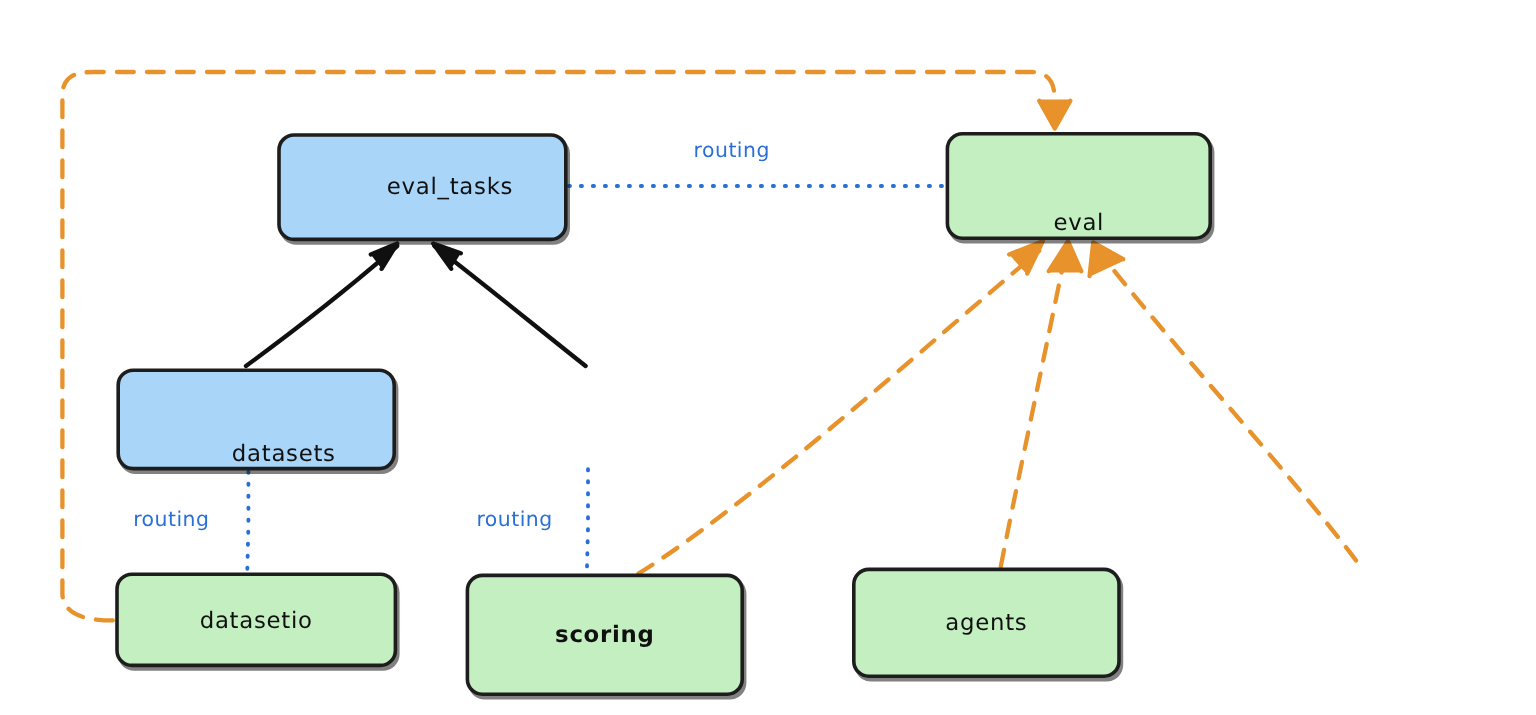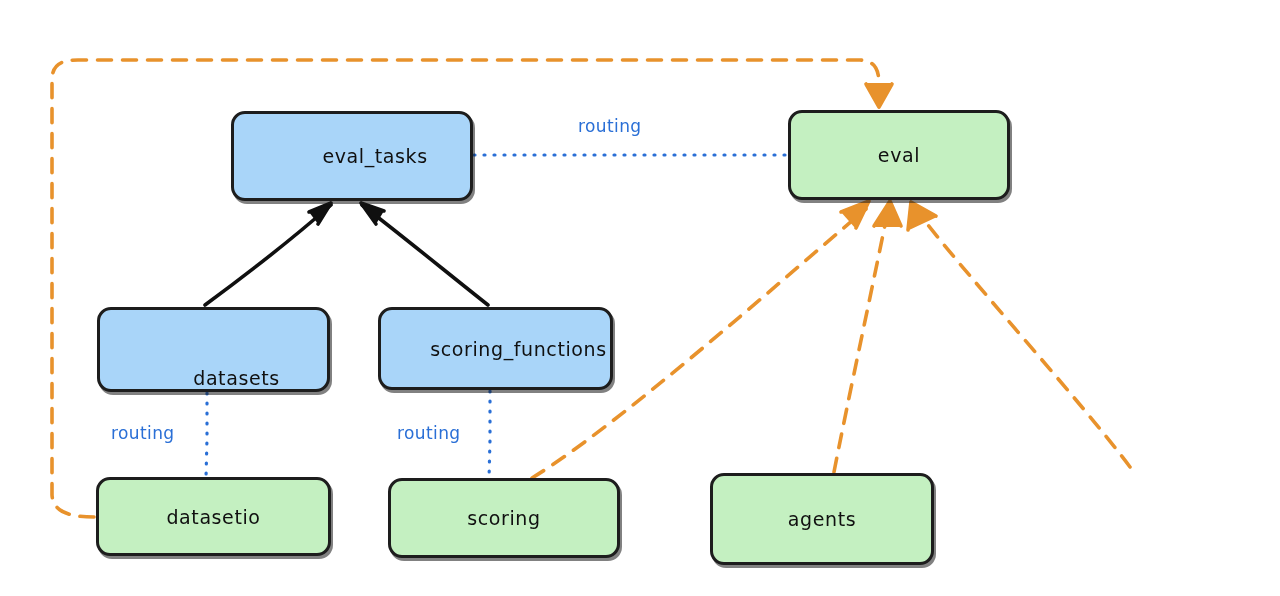--- a/index.html
+++ b/index.html
@@ -109,37 +109,34 @@
       <path d="M 1130 467 C 1080 400 970 280 917 211" fill="none" stroke="#e8922c" stroke-width="3.6" stroke-linecap="round" stroke-dasharray="14 11"></path>
       <path d="M 911 202 L 908 230 M 911 202 L 936 216" fill="none" stroke="#e8922c" stroke-width="3.6" stroke-linecap="round"></path>
       <path d="M 910 201 L 907 231 L 937 217 Z" fill="#e8922c"></path>
     </g>
   </svg>
 
   <div class="node blue" style="left:231px; top:111px; width:242px; height:90px;">
     <span class="label">eval_tasks</span>
   </div>
 
-  <div class="node green" style="left:788px; top:110px; width:222px; height:90px;">
+  <div class="node green" style="left:788px; top:110px; width:222px; height:90px;align-items:flex-end;">
     <span class="label">eval</span>
   </div>
 
   <div class="node blue" style="left:97px; top:307px; width:233px; height:85px;align-items:flex-end;">
     <span class="label">datasets</span>
   </div>
 
-  <div class="node blue" style="left:378px; top:307px; width:235px; height:83px;">
-    <span class="label">scoring_functions</span>
-  </div>
 
   <div class="node green" style="left:96px; top:477px; width:235px; height:79px;">
     <span class="label">datasetio</span>
   </div>
 
-  <div class="node green" style="left:388px; top:478px; width:232px; height:80px;">
+  <div class="node green" style="left:388px; top:478px; width:232px; height:102px;font-weight:bold;">
     <span class="label">scoring</span>
   </div>
 
   <div class="node green" style="left:710px; top:473px; width:224px; height:92px;">
     <span class="label">agents</span>
   </div>
 
 
   <div class="edge-label" style="left:578px; top:116px;">routing</div>
 

